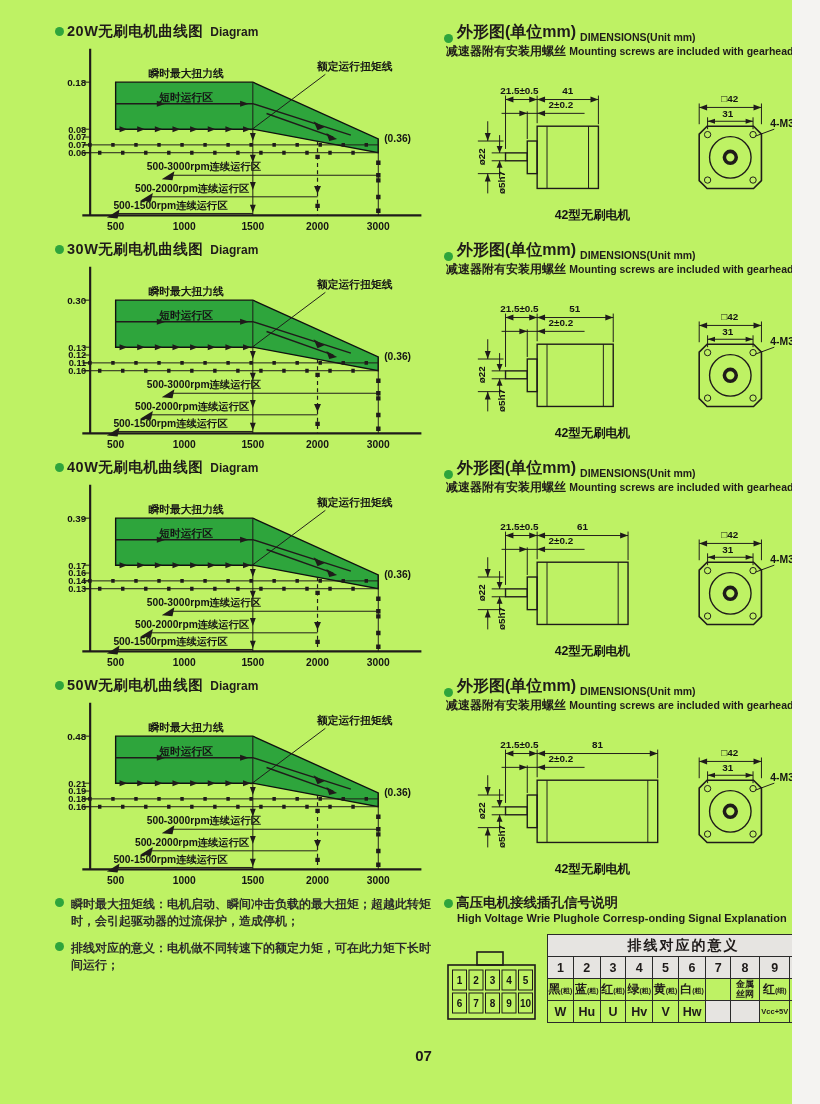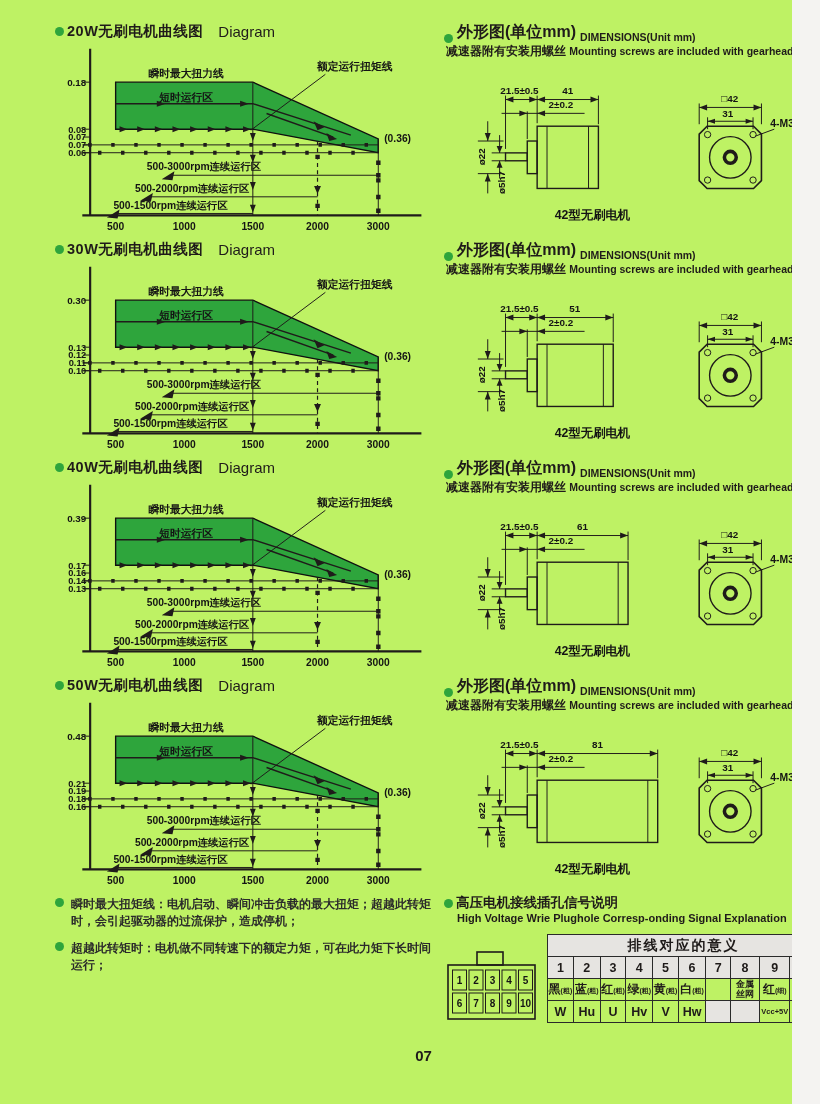--- a/index.html
+++ b/index.html
@@ -8,21 +8,21 @@
   .columns{display:flex;gap:6px;}
   .col-left{width:383px;flex:none;}
   .col-right{width:376px;flex:none;}
 
   .bullet{width:9px;height:9px;border-radius:50%;background:#2EA53C;display:inline-block;flex:none;}
 
   
   .chart-block{margin-bottom:4px;height:214px;}
   .chart-title{display:flex;align-items:center;gap:3px;}
   .chart-title .cn{font-size:14.5px;font-weight:bold;letter-spacing:.5px;}
-  .chart-title .en{font-size:15px;font-weight:normal;margin-left:12px;}
+  .chart-title .en{font-size:12px;font-weight:bold;margin-left:4px;}
   svg.curve{display:block;width:380px;height:196px;}
 
   
   svg{font-family:"Liberation Sans","DejaVu Sans",sans-serif;}
   .axis{stroke:#1f1b1a;stroke-width:2.2;fill:none;}
   .s{stroke:#1f1b1a;stroke-width:1.4;fill:none;}
   .s2{stroke:#1f1b1a;stroke-width:1.6;fill:none;}
   .t{stroke:#1f1b1a;stroke-width:1;fill:none;}
   .f{fill:#1f1b1a;stroke:none;}
   .gp{fill:#2EA53C;stroke:#101010;stroke-width:1.4;}
@@ -251,21 +251,21 @@
         </svg>
       </section>
 
       <div class="notes">
         <div class="note">
           <span class="bullet"></span>
           <span class="note-text">瞬时最大扭矩线：电机启动、瞬间冲击负载的最大扭矩；超越此转矩时，会引起驱动器的过流保护，造成停机；</span>
         </div>
         <div class="note">
           <span class="bullet"></span>
-          <span class="note-text">超越此转矩时：电机做不同转速下的额定力矩，可在此力矩下长时间运行；</span>
+          <span class="note-text">排线对应的意义：电机做不同转速下的额定力矩，可在此力矩下长时间运行；</span>
         </div>
       </div>
     </div>
 
     <div class="col-right">
 
       <section class="dim-block">
         <div class="dim-header">
           <span class="bullet"></span>
           <span class="cn">外形图(单位mm)</span>

